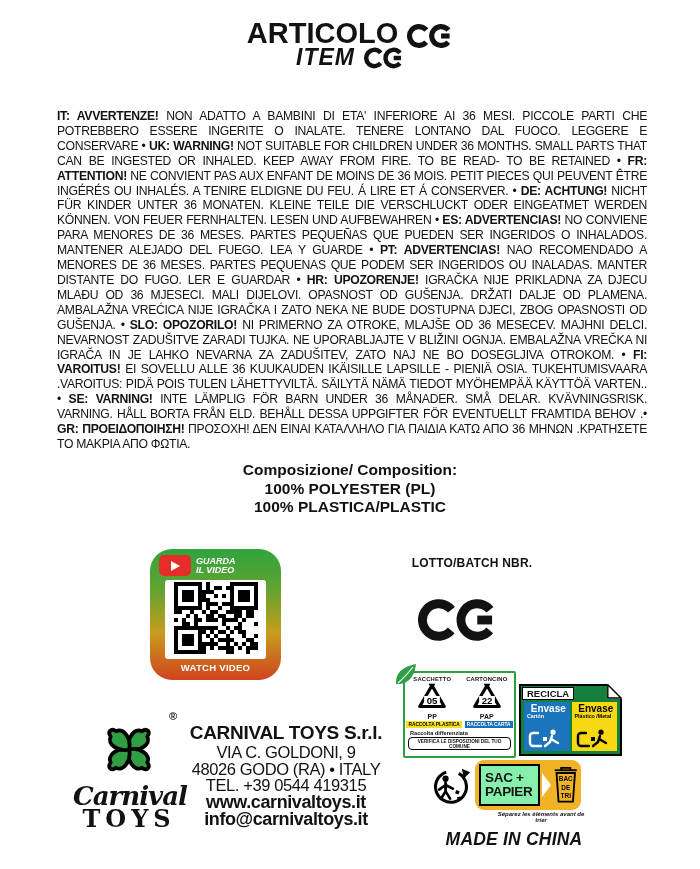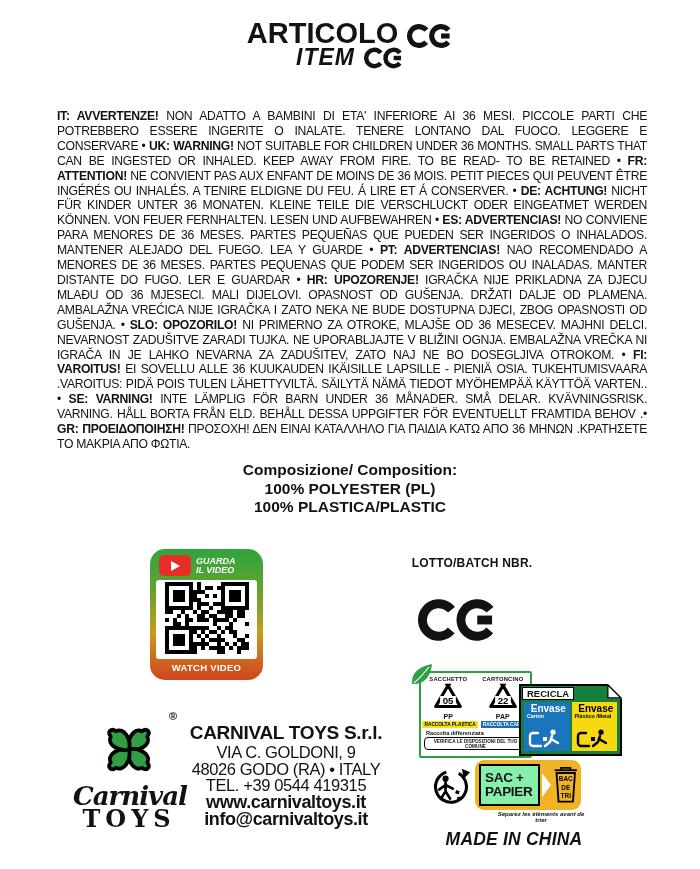--- a/index.html
+++ b/index.html
@@ -17,40 +17,40 @@
   
   .warnings{position:absolute;left:57px;top:109px;width:590px;margin:0;
             font-size:12.2px;line-height:14.9px;letter-spacing:-0.3px;text-align:justify;}
   .warnings b{font-weight:700;}
 
   
   .composition{position:absolute;top:461px;left:0;width:100%;text-align:center;
                font-weight:800;font-size:15.5px;line-height:18.5px;}
 
   
-  .qr-block{position:absolute;left:150px;top:549px;width:113px;height:131px;border-radius:15px;
+  .qr-block{position:absolute;left:150px;top:549px;width:131px;height:131px;border-radius:22px;
             background:linear-gradient(180deg,#2fa43e 0%,#64a32f 32%,#c79c1e 64%,#d0431f 100%);
             box-sizing:border-box;padding-top:6px;}
   .qr-top{display:flex;align-items:center;gap:5px;padding:0 8px 4px 9px;}
   .yt-btn{width:32px;height:21px;background:#e62d27;border-radius:5px;position:relative;flex:0 0 auto;}
   .yt-btn::after{content:"";position:absolute;left:12px;top:5.5px;width:0;height:0;
                  border-left:9px solid #fff;border-top:5px solid transparent;border-bottom:5px solid transparent;}
   .qr-top-label{color:#fff;font-weight:800;font-style:italic;font-size:9px;line-height:9px;}
   .qr-white{width:101px;height:79px;margin:0 auto;background:#fff;border-radius:3px;
             display:flex;align-items:center;justify-content:center;}
   .qr-bottom{margin-top:3px;text-align:center;color:#fff;font-weight:800;font-size:9.5px;letter-spacing:0.3px;}
 
   
   .lot-title{position:absolute;left:352px;top:556px;width:240px;text-align:center;
              font-size:12px;font-weight:800;letter-spacing:0.2px;}
   .ce-large{position:absolute;left:418px;top:593px;}
 
   
   .recycle-box{position:absolute;left:403px;top:671px;width:113px;height:87px;border:2px solid #2f9e41;
-               border-radius:2px;box-sizing:border-box;background:#fff;margin-left:16px;}
+               border-radius:2px;box-sizing:border-box;background:#fff;}
   .leaf{position:absolute;left:-12px;top:-12px;}
   .rec-grid{display:flex;justify-content:space-around;margin-top:3px;}
   .rec-item{width:50%;text-align:center;}
   .rec-label{font-size:5.8px;font-weight:700;letter-spacing:0.2px;}
   .rec-mat{font-size:7px;font-weight:700;margin-top:-1px;}
   .rec-tags{display:flex;justify-content:space-around;margin-top:1px;}
   .tag{font-size:4.8px;font-weight:700;padding:1px 2px;line-height:5px;}
   .tag-yellow{background:#f7e11a;color:#000;}
   .tag-blue{background:#1b6fb5;color:#fff;}
   .rec-note1{font-size:5.6px;font-weight:700;margin:2px 0 0 5px;}

